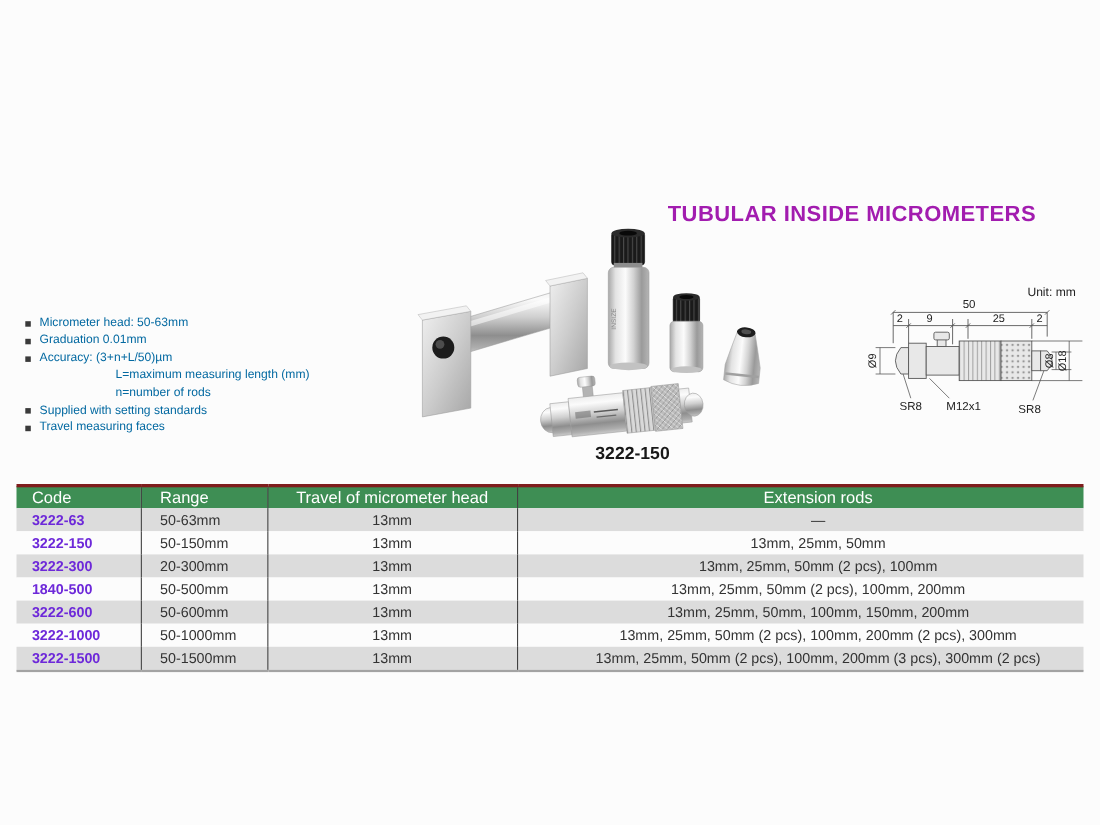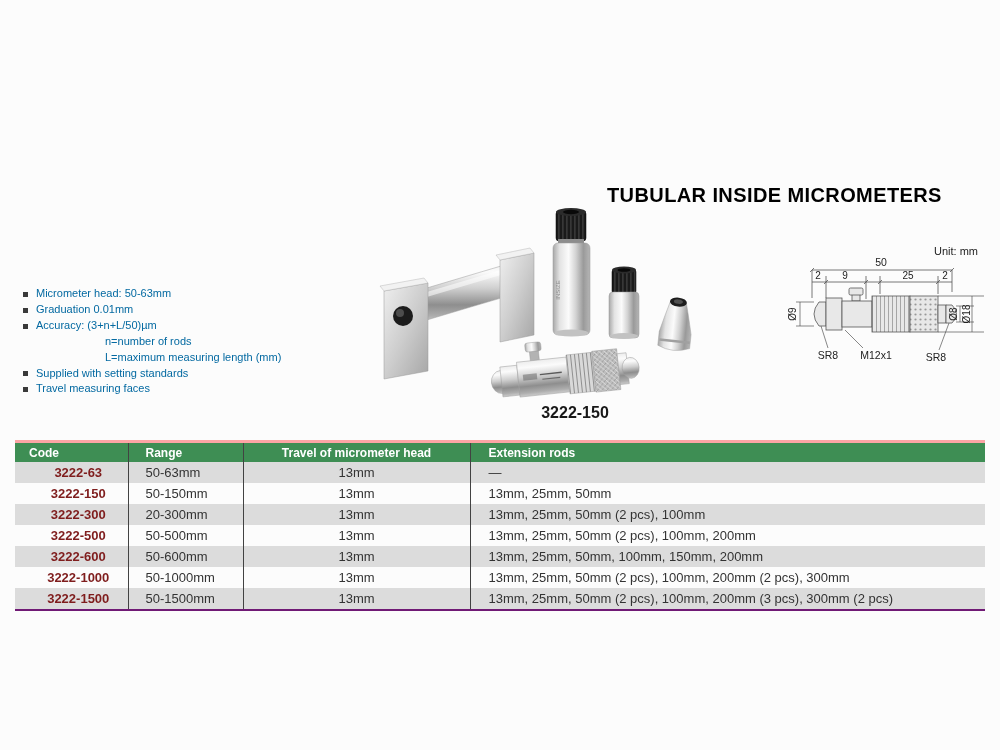--- a/index.html
+++ b/index.html
@@ -1,61 +1,61 @@
 <!DOCTYPE html>
 <html><head>
 <meta charset="utf-8">
 <style>
   html,body{margin:0;padding:0;background:#ffffff;}
   .page{position:relative;width:1000px;height:750px;background:#fcfcfc;overflow:hidden;
         font-family:"Liberation Sans",sans-serif;}
   
   .doc-title{position:absolute;left:607px;top:184px;width:385px;font-size:20px;font-weight:bold;
-             letter-spacing:.4px;color:#000000;white-space:nowrap;}
+             letter-spacing:.4px;color:#a21caf;white-space:nowrap;}
   
   .features{position:absolute;left:22px;top:286px;width:340px;}
   .feature{position:relative;padding-left:14px;line-height:15.9px;font-size:11px;color:#0369a1;
            white-space:nowrap;}
   .feature .sq{position:absolute;left:1px;top:5.8px;width:5px;height:5px;background:#3a3a3a;}
   .feature.sub{padding-left:83px;}
   
   .photo-wrap{position:absolute;left:320px;top:195px;width:400px;height:240px;}
   .photo-caption{position:absolute;left:515px;top:404px;width:120px;text-align:center;
                  font-size:16px;font-weight:bold;color:#181818;}
   
-  .diagram-wrap{position:absolute;left:788px;top:232px;width:212px;height:150px;}
+  .diagram-wrap{position:absolute;left:788px;top:246px;width:212px;height:150px;}
   
   .spec-table{position:absolute;left:15px;top:440px;width:970px;border-collapse:collapse;
               table-layout:fixed;font-size:13px;color:#333333;}
-  .spec-table th{background:#3e8e54;color:#ffffff;font-weight:bold;font-size:12px;
-                 border-top:3px solid #fca5a5;height:19px;text-align:left;padding:0 0 0 14px;}
+  .spec-table th{background:#3e8e54;color:#ffffff;font-weight:normal;font-size:15px;
+                 border-top:3px solid #7f1d1d;height:19px;text-align:left;padding:0 0 0 14px;}
   .spec-table th.center{text-align:center;padding:0;}
   .spec-table th.c1,.spec-table td.col1{padding-left:17px;}
-  .spec-table th.c3,.spec-table td.col3{padding-left:18px;}
+  .spec-table th.c3,.spec-table td.col3{padding-left:32px;text-align:center;}
   .spec-table th:nth-child(-n+3),.spec-table td:nth-child(-n+3){border-right:1px solid #424242;}
   .spec-table td{height:21px;padding:0;}
-  .spec-table td.col0{font-weight:bold;color:#7f1d1d;padding-left:14px;text-align:center;}
+  .spec-table td.col0{font-weight:bold;color:#6d28d9;padding-left:14px;}
   .spec-table td.center{text-align:center;}
   .spec-table tbody tr:nth-child(odd){background:#dcdcdc;}
   .spec-table tbody tr:nth-child(even){background:#fcfcfc;}
-  .spec-table tbody tr:last-child td{border-bottom:2px solid #701a75;}
+  .spec-table tbody tr:last-child td{border-bottom:2px solid #a3a3a3;}
 </style>
 </head>
 <body>
 
 <div class="page">
 
   <div class="doc-title">TUBULAR INSIDE MICROMETERS</div>
 
   <div class="features">
       <div class="feature"><span class="sq"></span><span>Micrometer head: 50-63mm</span></div>
       <div class="feature"><span class="sq"></span><span>Graduation 0.01mm</span></div>
       <div class="feature"><span class="sq"></span><span>Accuracy: (3+n+L/50)µm</span></div>
+      <div class="feature sub"><span>L=maximum measuring length (mm)</span></div>
       <div class="feature sub"><span>n=number of rods</span></div>
-      <div class="feature sub"><span>L=maximum measuring length (mm)</span></div>
       <div class="feature"><span class="sq"></span><span>Supplied with setting standards</span></div>
       <div class="feature"><span class="sq"></span><span>Travel measuring faces</span></div>
     </div>
 
   <div class="photo-wrap">
     <svg width="400" height="240" viewBox="0 0 400 240">
       <defs>
         <linearGradient id="metalV" x1="0" y1="0" x2="0" y2="1">
           <stop offset="0" stop-color="#ededed"></stop>
             <stop offset=".18" stop-color="#fbfbfb"></stop>
@@ -250,21 +250,21 @@
           <td class="col2 center">13mm</td>
           <td class="col3">13mm, 25mm, 50mm</td>
         </tr>
         <tr>
           <td class="col0">3222-300</td>
           <td class="col1">20-300mm</td>
           <td class="col2 center">13mm</td>
           <td class="col3">13mm, 25mm, 50mm (2 pcs), 100mm</td>
         </tr>
         <tr>
-          <td class="col0">3222-500</td>
+          <td class="col0">1840-500</td>
           <td class="col1">50-500mm</td>
           <td class="col2 center">13mm</td>
           <td class="col3">13mm, 25mm, 50mm (2 pcs), 100mm, 200mm</td>
         </tr>
         <tr>
           <td class="col0">3222-600</td>
           <td class="col1">50-600mm</td>
           <td class="col2 center">13mm</td>
           <td class="col3">13mm, 25mm, 50mm, 100mm, 150mm, 200mm</td>
         </tr>

